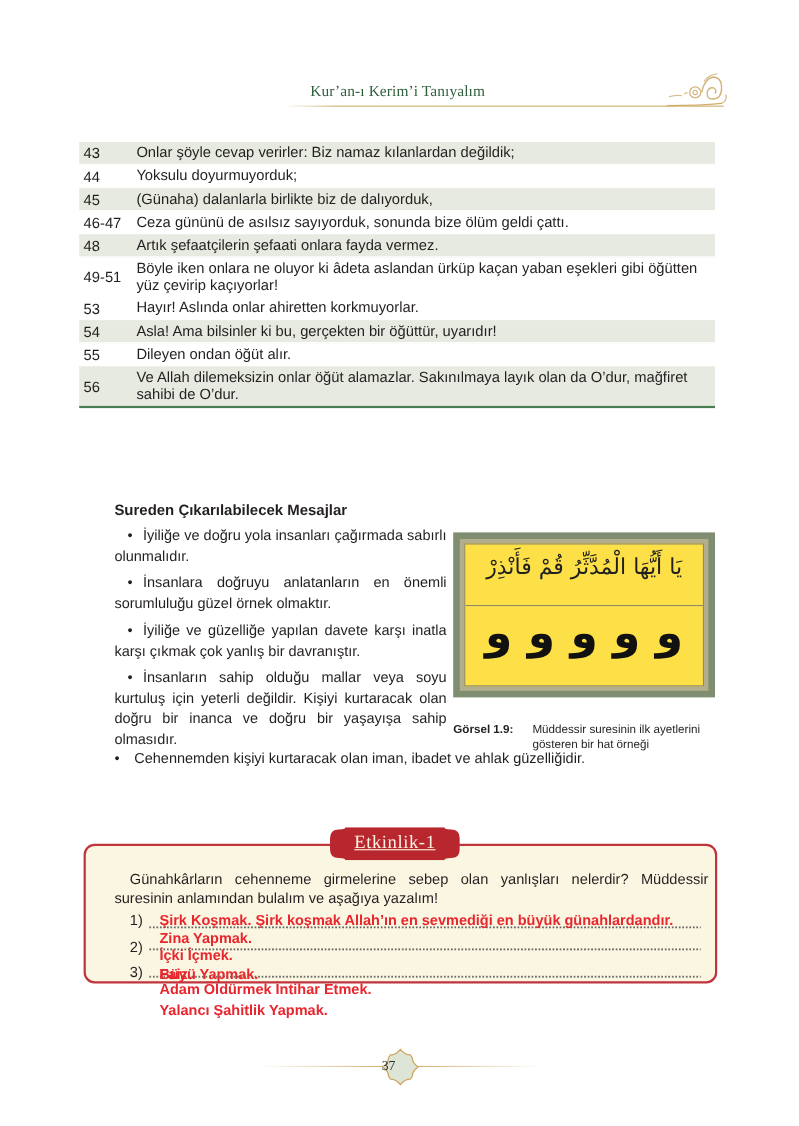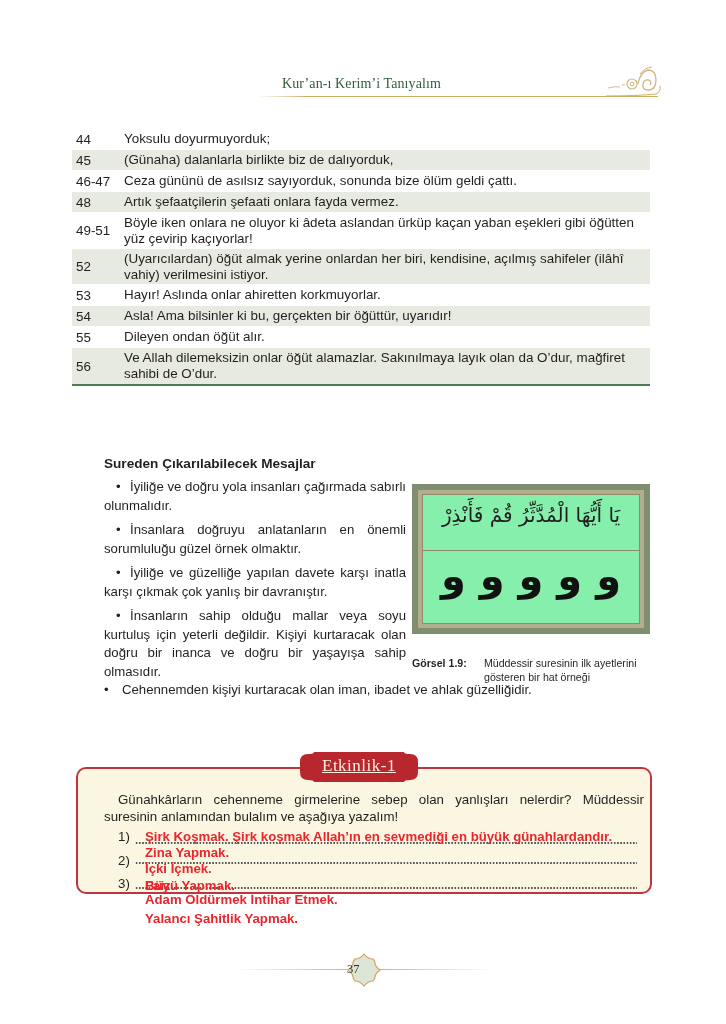--- a/index.html
+++ b/index.html
@@ -28,21 +28,21 @@
   .msg-col { position: absolute; left: 104px; top: 478px; width: 302px; font-size: 13.2px; line-height: 18.5px; text-align: justify; }
   .msg-col p { text-indent: 12px; margin-bottom: 6px; }
   .bullet { display: inline-block; width: 14px; text-indent: 0; }
   .msg-full { position: absolute; left: 104px; top: 682px; font-size: 13.2px; }
   .msg-full .bullet { width: 18px; }
 
   
   .figure { position: absolute; left: 412px; top: 484px; width: 238px; height: 150px;
     background: #7f8e70; padding: 6px; }
   .figure-inner { width: 100%; height: 100%; background: #b2ad8c; padding: 4px; }
-  .figure-paper { width: 100%; height: 100%; background: #86efac; border: 1px solid #8e8a6b; position: relative; }
+  .figure-paper { width: 100%; height: 100%; background: #fde047; border: 1px solid #8e8a6b; position: relative; }
   .figure-divider { position: absolute; left: 0; right: 0; top: 55px; height: 1px; background: #8e8a6b; }
   .figure-caption { position: absolute; left: 412px; top: 640px; width: 245px; font-size: 10.6px; line-height: 14px; margin-top: 16px; }
   .cap-label { font-weight: bold; display: inline-block; width: 72px; }
   .cap-text { display: inline; }
   .cap-line2 { padding-left: 72px; }
 
   
   .activity-box { position: absolute; left: 76px; top: 767px; width: 576px; height: 127px;
     background: #fbf6e1; border: 2px solid #c0353d; border-radius: 10px; }
   .activity-tab { position: absolute; left: 300px; top: 752px; width: 118px; height: 30px; }
@@ -75,43 +75,43 @@
     <path d="M16 22 Q17 19 19 21" stroke="#d8c08e" stroke-width="1" fill="none"></path>
     <circle cx="26" cy="20" r="5" stroke="#d2b57e" stroke-width="1.2" fill="none"></circle>
     <circle cx="26" cy="20" r="2" stroke="#d2b57e" stroke-width="1" fill="none"></circle>
     <path d="M32 20 Q34 8 42 6 Q50 6 50 16 Q50 26 42 26 Q36 26 37 20 Q38 15 43 16 Q46 18 44 21" stroke="#d2b57e" stroke-width="1.3" fill="none"></path>
     <path d="M34 10 Q38 4 46 3" stroke="#d2b57e" stroke-width="1" fill="none"></path>
     <path d="M0 32 Q30 32 50 30 Q55 28 54 22" stroke="#cfae6a" stroke-width="1" fill="none"></path>
   </svg>
 </div>
 
 <div class="verse-table">
+  <div class="verse-row single shaded">
+    <div class="verse-num">43</div>
+    <div class="verse-text">Onlar şöyle cevap verirler: Biz namaz kılanlardan değildik;</div>
+  </div>
   <div class="verse-row single">
     <div class="verse-num">44</div>
     <div class="verse-text">Yoksulu doyurmuyorduk;</div>
   </div>
   <div class="verse-row single shaded">
     <div class="verse-num">45</div>
     <div class="verse-text">(Günaha) dalanlarla birlikte biz de dalıyorduk,</div>
   </div>
   <div class="verse-row single">
     <div class="verse-num">46-47</div>
     <div class="verse-text">Ceza gününü de asılsız sayıyorduk, sonunda bize ölüm geldi çattı.</div>
   </div>
   <div class="verse-row single shaded">
     <div class="verse-num">48</div>
     <div class="verse-text">Artık şefaatçilerin şefaati onlara fayda vermez.</div>
   </div>
   <div class="verse-row double">
     <div class="verse-num">49-51</div>
     <div class="verse-text">Böyle iken onlara ne oluyor ki âdeta aslandan ürküp kaçan yaban eşekleri gibi öğütten yüz çevirip kaçıyorlar!</div>
-  </div>
-  <div class="verse-row double shaded">
-    <div class="verse-num">52</div>
-    <div class="verse-text">(Uyarıcılardan) öğüt almak yerine onlardan her biri, kendisine, açılmış sahifeler (ilâhî vahiy) verilmesini istiyor.</div>
   </div>
   <div class="verse-row single">
     <div class="verse-num">53</div>
     <div class="verse-text">Hayır! Aslında onlar ahiretten korkmuyorlar.</div>
   </div>
   <div class="verse-row single shaded">
     <div class="verse-num">54</div>
     <div class="verse-text">Asla! Ama bilsinler ki bu, gerçekten bir öğüttür, uyarıdır!</div>
   </div>
   <div class="verse-row single">

